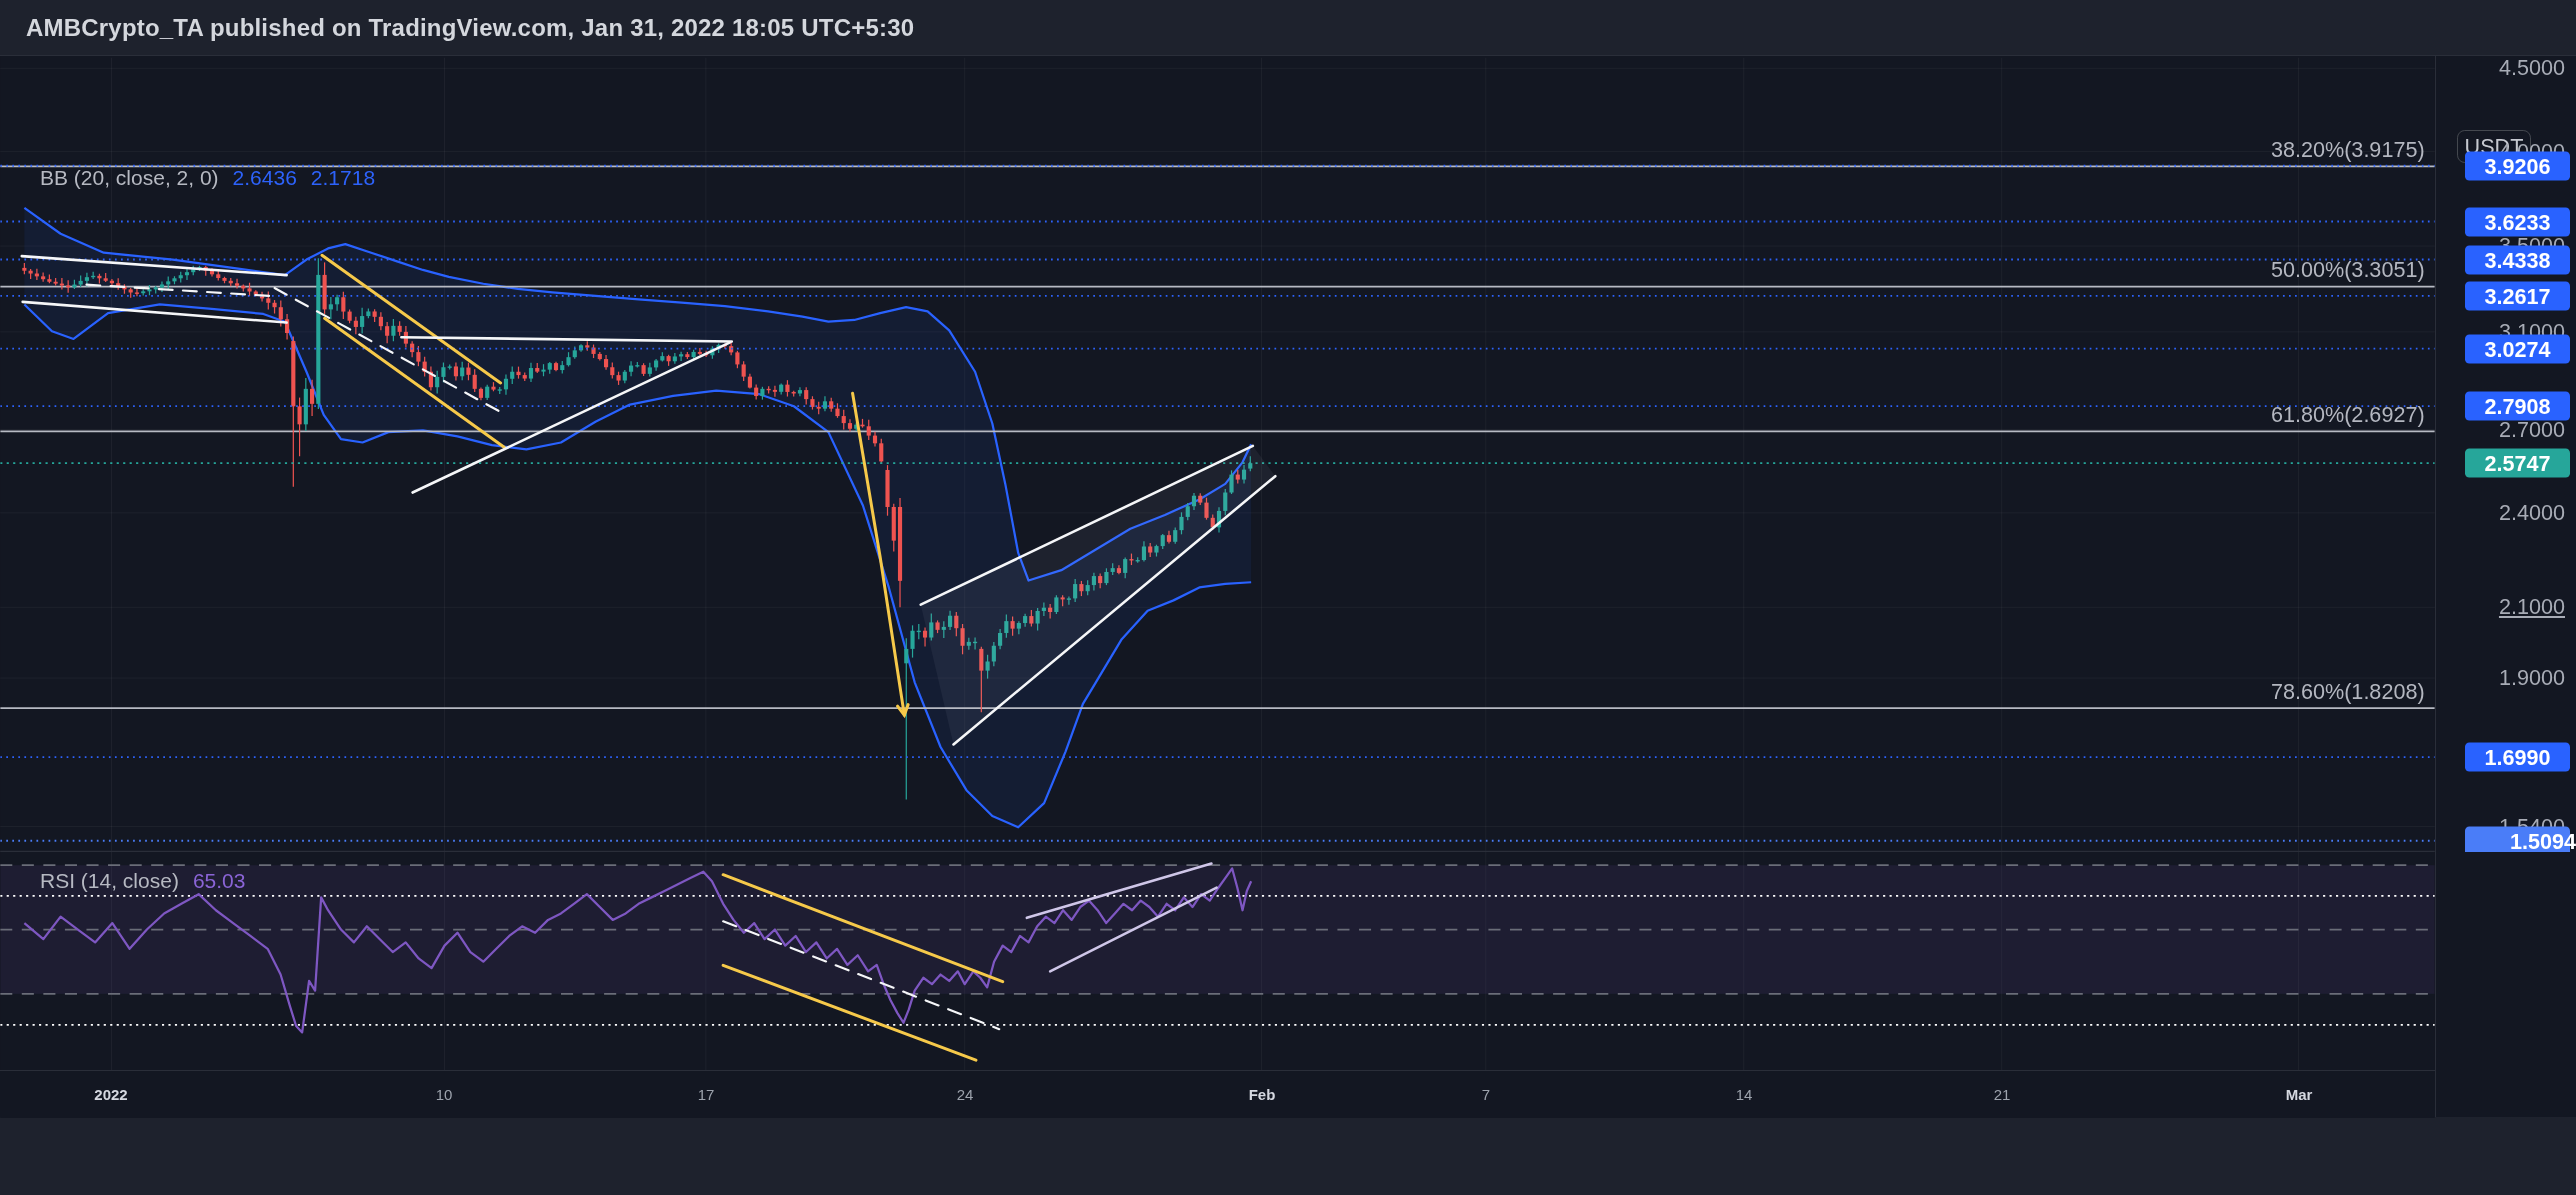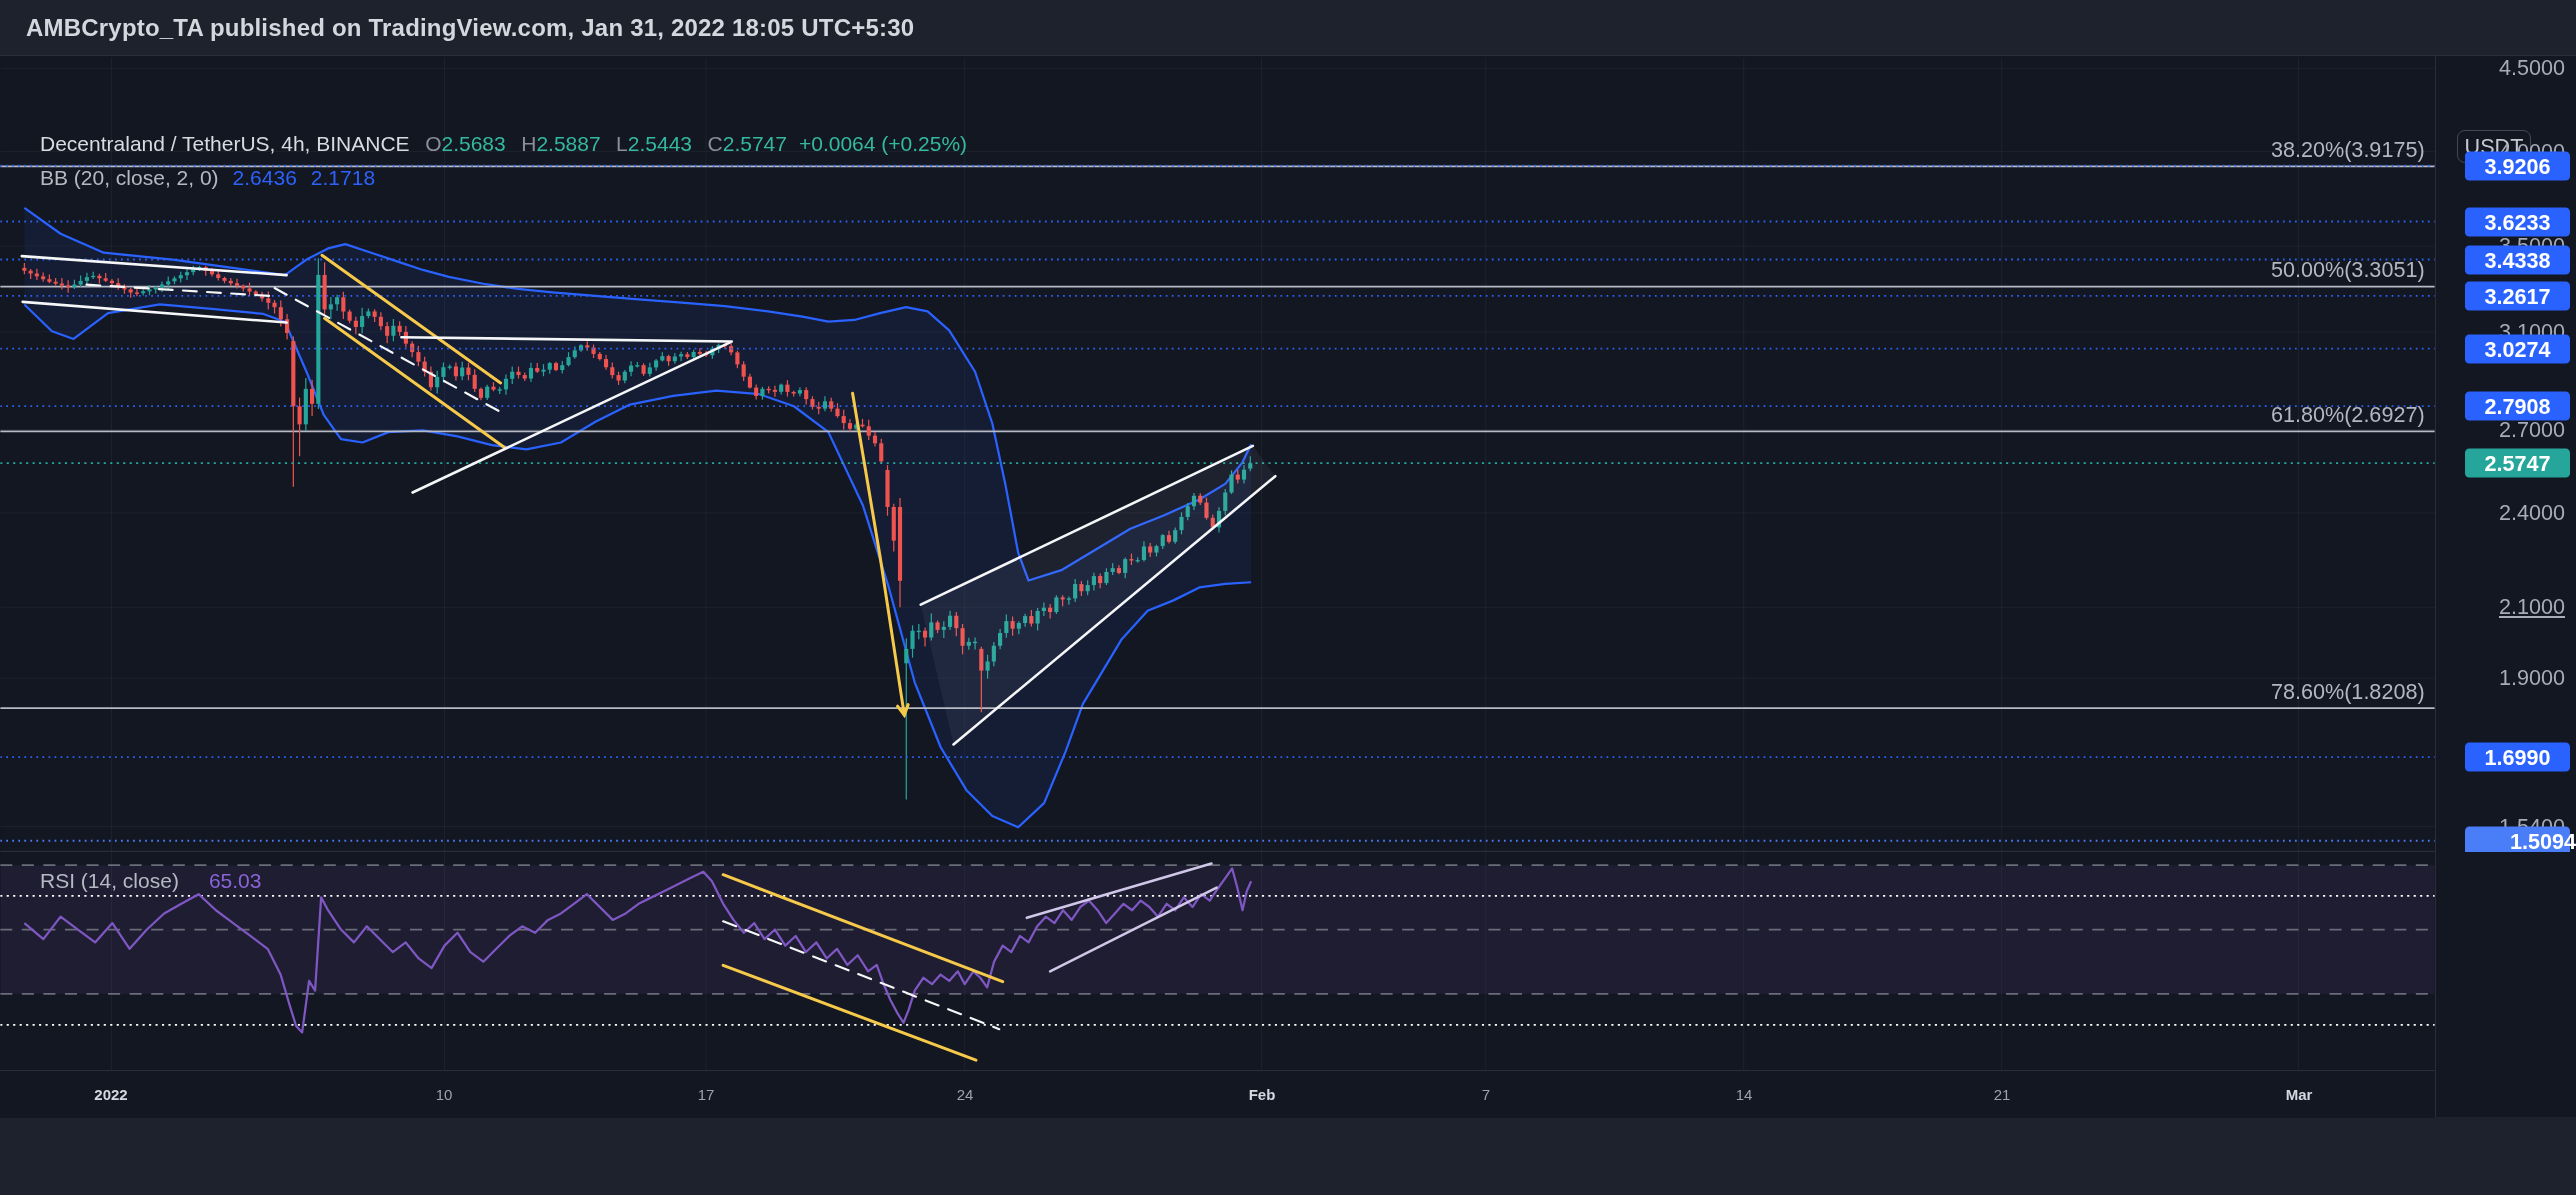--- a/index.html
+++ b/index.html
@@ -23,21 +23,21 @@
   .timeLabel { position:absolute; font-size:15px; color:#9da3ad; transform:translate(-50%,-50%); top:23px; }
   .timeLabel.bold { color:#d5d8e0; font-weight:700; }
   #timeAxis { position:absolute; left:0; top:1070px; width:2435px; height:47px; background:#131722; border-top:0.9px solid #2a2e39; }
   #legend1 { position:absolute; left:40px; top:76px; font-size:21px; color:#d8dbe0; white-space:nowrap; }
   #legend1 .ltr { color:#8a8e98; margin-left:15.5px; }
   #legend1 .val { color:#35b8a0; }
   #legend1 .chg { color:#35b8a0; margin-left:12px; }
   #legend2 { position:absolute; left:40px; top:110px; font-size:21px; color:#b6b9c2; white-space:nowrap; }
   #legend2 .bbv { color:#2d62fa; margin-left:14px; }
   #legendRsi { position:absolute; left:40px; top:813px; font-size:21px; color:#b6b9c2; white-space:nowrap; }
-  #legendRsi .rv { color:#8a64d6; margin-left:30px; }
+  #legendRsi .rv { color:#8a64d6; margin-left:14px; }
   #footer { position:absolute; left:0; top:1118px; width:2576px; height:78px; background:#1e222d; }
   #footer .brand { position:absolute; left:72px; top:22.4px; font-size:28px; font-weight:600; color:#ced2dc; }
   #tvMark { position:absolute; left:22.4px; top:21px; }
 </style>
 </head>
 <body>
 
 <div id="stage">
 
   <div id="header">
@@ -507,23 +507,20 @@
           <line x1="0" y1="1037.515451" x2="2822" y2="1037.515451" stroke="#ffffff" stroke-width="2.2" stroke-dasharray="2.5 5"></line>
           <line x1="0" y1="1187.067922" x2="2822" y2="1187.067922" stroke="#ffffff" stroke-width="2.2" stroke-dasharray="2.5 5"></line>
           <polyline points="28,1069.0806 50,1087.7141 70,1061.6272 90,1076.534 110,1091.4408 130,1069.0806 150,1098.8942 170,1076.534 190,1057.9005 210,1046.7204 230,1035.5403000000001 250,1054.1738 270,1069.0806 290,1083.9874 310,1098.8942 325,1128.7078 336,1165.9748 343,1188.335 350,1195.7884 358,1136.1612 365,1147.3413 372,1039.267 380,1054.1738 395,1076.534 410,1091.4408 425,1072.8073 440,1087.7141 455,1102.6209 470,1091.4408 485,1110.0743 500,1121.2544 515,1095.1675 530,1080.2607 545,1102.6209 560,1113.801 575,1098.8942 590,1083.9874 605,1072.8073 620,1080.2607 635,1065.3539 650,1057.9005 665,1046.7204 680,1035.5403000000001 695,1050.4471 710,1065.3539 725,1057.9005 740,1046.7204 755,1039.267 770,1031.8136 785,1024.3602 800,1016.9068 815,1009.4534 825,1020.6335 838,1046.7204 850,1065.3539 862,1080.2607 874,1069.0806 886,1087.7141 898,1076.534 910,1095.1675 922,1083.9874 934,1102.6209 946,1091.4408 958,1110.0743 970,1098.8942 982,1117.5277 994,1106.3476 1006,1124.9811 1016,1117.5277 1024,1139.8879 1032,1158.5214 1040,1173.4282 1047,1184.6083 1053,1169.7015000000001 1060,1147.3413 1070,1132.4345 1080,1139.8879 1090,1128.7078 1100,1136.1612 1110,1124.9811 1118,1139.8879 1128,1124.9811 1136,1132.4345 1144,1143.6145999999999 1152,1113.801 1162,1095.1675 1172,1102.6209 1182,1083.9874 1192,1091.4408 1202,1072.8073 1212,1061.6272 1222,1069.0806 1232,1054.1738 1242,1065.3539 1252,1050.4471 1262,1042.9937 1272,1054.1738 1282,1069.0806 1292,1057.9005 1302,1046.7204 1312,1054.1738 1322,1042.9937 1332,1050.4471 1342,1061.6272 1352,1046.7204 1362,1054.1738 1372,1039.267 1382,1050.4471 1392,1035.5403000000001 1402,1042.9937 1412,1028.0869 1420,1016.9068 1428,1005.7267 1434,1028.0869 1440,1054.1738 1445,1031.8136 1450,1020.6335" fill="none" stroke="#7e57c2" stroke-width="2.6" stroke-linejoin="round"></polyline>
           <polyline points="838,1013 1162,1137" fill="none" stroke="#f6c94a" stroke-width="3.5" stroke-linecap="round"></polyline>
           <polyline points="838,1118 1131,1228" fill="none" stroke="#f6c94a" stroke-width="3.5" stroke-linecap="round"></polyline>
           <polyline points="838,1067 1158,1192" fill="none" stroke="#f5f6f8" stroke-width="2.5" stroke-linecap="round" stroke-dasharray="16 12"></polyline>
           <polyline points="1190,1063 1404,1000" fill="none" stroke="#cfc6e8" stroke-width="3" stroke-linecap="round"></polyline>
           <polyline points="1217,1125 1410,1028" fill="none" stroke="#cfc6e8" stroke-width="3" stroke-linecap="round"></polyline>
         </g>
       </svg>
-    <div id="legend1">
-      <span>Decentraland / TetherUS, 4h, BINANCE</span><span id="ohlcSpans"><span class="ltr">O</span><span class="val">2.5683</span><span class="ltr">H</span><span class="val">2.5887</span><span class="ltr">L</span><span class="val">2.5443</span><span class="ltr">C</span><span class="val">2.5747</span></span><span class="chg">+0.0064 (+0.25%)</span>
-    </div>
     <div id="legend2">
       <span>BB (20, close, 2, 0)</span><span class="bbv">2.6436</span><span class="bbv">2.1718</span>
     </div>
     <div id="legendRsi">
       <span>RSI (14, close)</span><span class="rv">65.03</span>
     </div>
     <div id="fibLabels">
         <div class="fibLabel" style="top: 107px;">38.20%(3.9175)</div>
         <div class="fibLabel" style="top: 227px;">50.00%(3.3051)</div>
         <div class="fibLabel" style="top: 372px;">61.80%(2.6927)</div>

